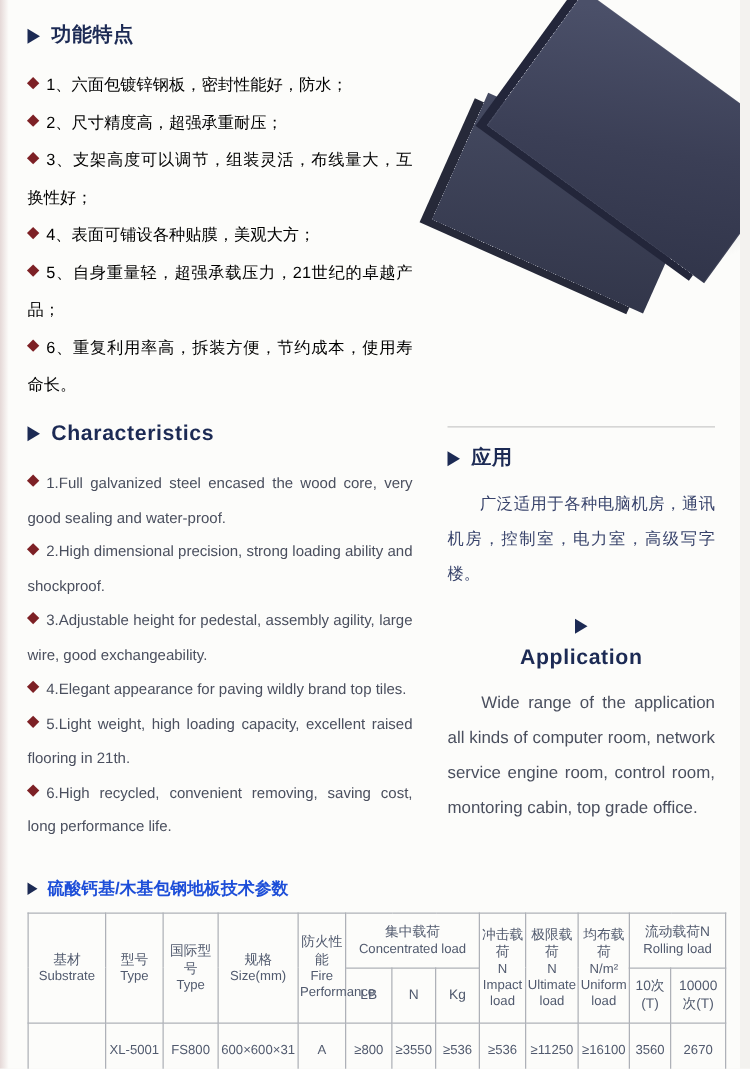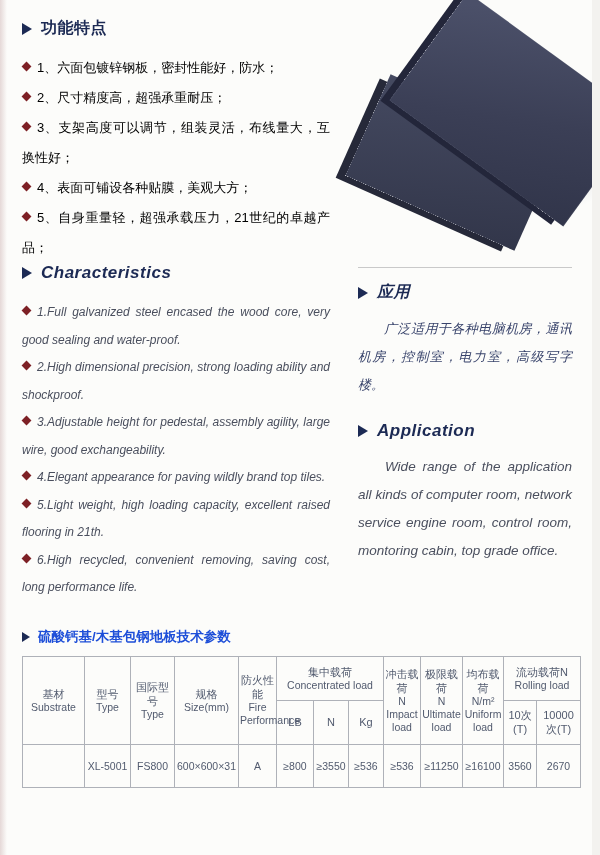--- a/index.html
+++ b/index.html
@@ -56,39 +56,39 @@
     box-shadow:-10px 12px 0 -2px #262939;
   }
   .panel-top{
     left:78px; top:-16px; width:215px; height:215px;
     background:linear-gradient(140deg,#4b5069 5%,#3b3f56 55%,#31354a);
     transform:rotate(36deg) scaleY(.62);
     box-shadow:-9px 11px 0 -2px #23263a, 0 0 0 1px rgba(255,255,255,.05) inset;
   }
 
   
-  .mid-row{ display:flex; margin-top:0;font-style:italic; }
+  .mid-row{ display:flex; margin-top:14px; }
   .chars{ width:308px; flex:none; }
   .char-list{ margin-top:16px; }
   .char-list p{
     font-size:12px; line-height:27.5px; color:#4a4f5e;
     text-align:justify;
   }
   .apps{ flex:1; padding-left:28px; }
   .apps .divider{
     border:none; border-top:1px solid #c9c9c9; margin:4px 0 14px 0;
   }
   .apps .para{
     margin-top:14px; font-size:13px; line-height:28px;
     color:#38436b; text-align:justify; text-indent:2em;
   }
   .apps .para.en{ color:#4a4f5e; font-size:13.5px; }
   .apps .sec-head{ margin-top:6px; }
   .apps .sec-head + .para{ margin-top:12px; }
-  .app-en-head{ margin-top:22px !important; }
+  .app-en-head{ margin-top:22px !important;flex-direction:column; }
 
   
   .specs{ margin-top:26px; }
   .table-head{ display:flex; align-items:center; gap:8px; }
   .table-head .arrow-ic{
     border-left-width:8px; border-top-width:5px; border-bottom-width:5px;
   }
   .table-title{ font-size:13.5px; font-weight:bold; color:#1d4ed8; }
   table.spec{
     margin-top:10px; width:558px; table-layout:fixed;
@@ -118,20 +118,21 @@
         <div class="sec-head">
           <span class="arrow-ic"></span>
           <span class="sec-title cjk">功能特点</span>
         </div>
         <ul class="feature-list">
           <li><span class="diamond"></span><span>1、六面包镀锌钢板，密封性能好，防水；</span></li>
           <li><span class="diamond"></span><span>2、尺寸精度高，超强承重耐压；</span></li>
           <li><span class="diamond"></span><span>3、支架高度可以调节，组装灵活，布线量大，互换性好；</span></li>
           <li><span class="diamond"></span><span>4、表面可铺设各种贴膜，美观大方；</span></li>
           <li><span class="diamond"></span><span>5、自身重量轻，超强承载压力，21世纪的卓越产品；</span></li>
+          <li><span class="diamond"></span><span>6、重复利用率高，拆装方便，节约成本，使用寿命长。</span></li>
         </ul>
       </section>
       <figure class="photo">
         <div class="photo-shadow"></div>
         <div class="panel panel-under"></div>
         <div class="panel panel-top"></div>
       </figure>
     </div>
 
     <div class="mid-row">

